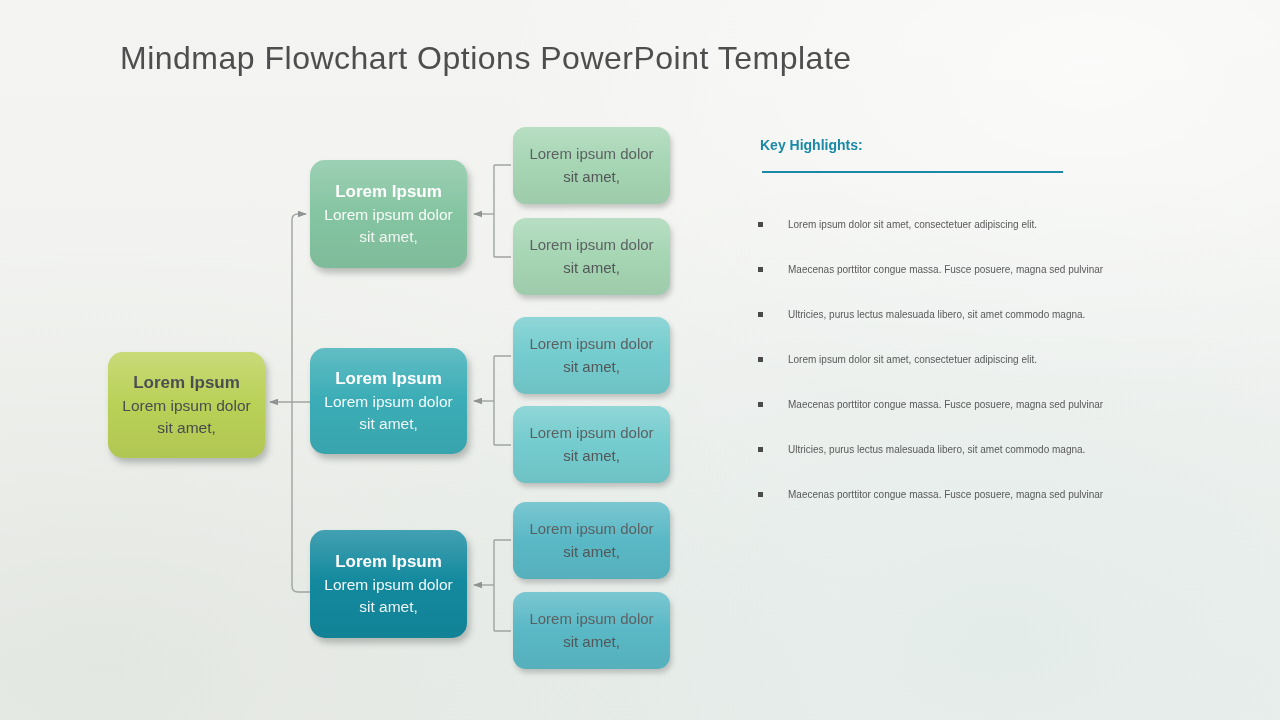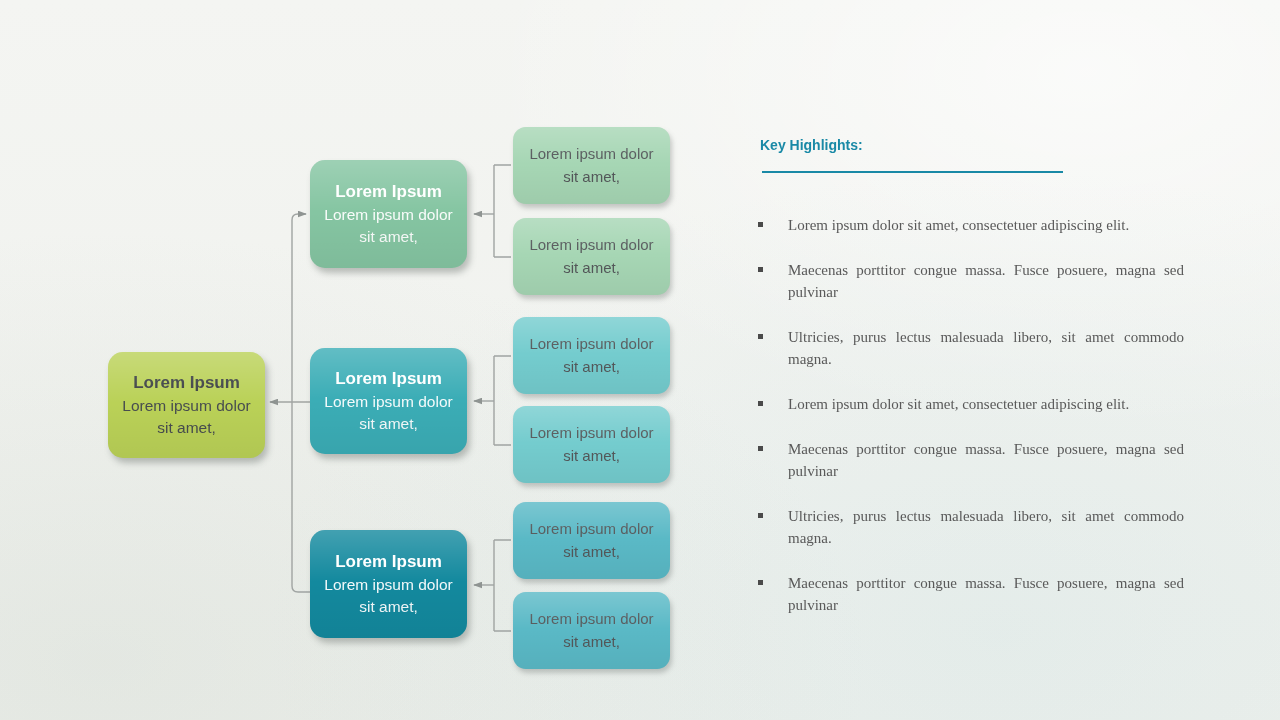--- a/index.html
+++ b/index.html
@@ -75,28 +75,29 @@
     list-style: none; color: #595959;
   }
   .hl-item { display: flex; margin-bottom: 23px; }
   .hl-bullet {
     flex: 0 0 30px; padding-top: 8px;
   }
   .hl-bullet::before {
     content: ""; display: block; width: 5px; height: 5px; background: #4a4a4a;
   }
   .hl-text {
-    flex: 1; font-size: 15px; line-height: 22px; text-align: justify; font-family: Liberation Serif, serif;
+    flex: 1; font-size: 10px; line-height: 22px; text-align: justify;
   }
 </style>
 </head>
 <body>
 
 <div class="slide">
 
+  <h1 class="slide-title">Mindmap Flowchart Options PowerPoint Template</h1>
 
   <svg class="connectors" viewBox="0 0 1280 720" fill="none">
     <defs>
       <marker id="arr" viewBox="0 0 8 6" markerWidth="9" markerHeight="7" refX="7.2" refY="3" orient="auto" markerUnits="userSpaceOnUse">
         <path d="M0,0 L8,3 L0,6 Z" fill="#8f9492"></path>
       </marker>
     </defs>
     <g stroke="#a0a4a2" stroke-width="1.4">
 
       <path d="M 310 592 H 298 Q 292 592 292 586 V 220 Q 292 214 298 214 H 306" marker-end="url(#arr)"></path>

